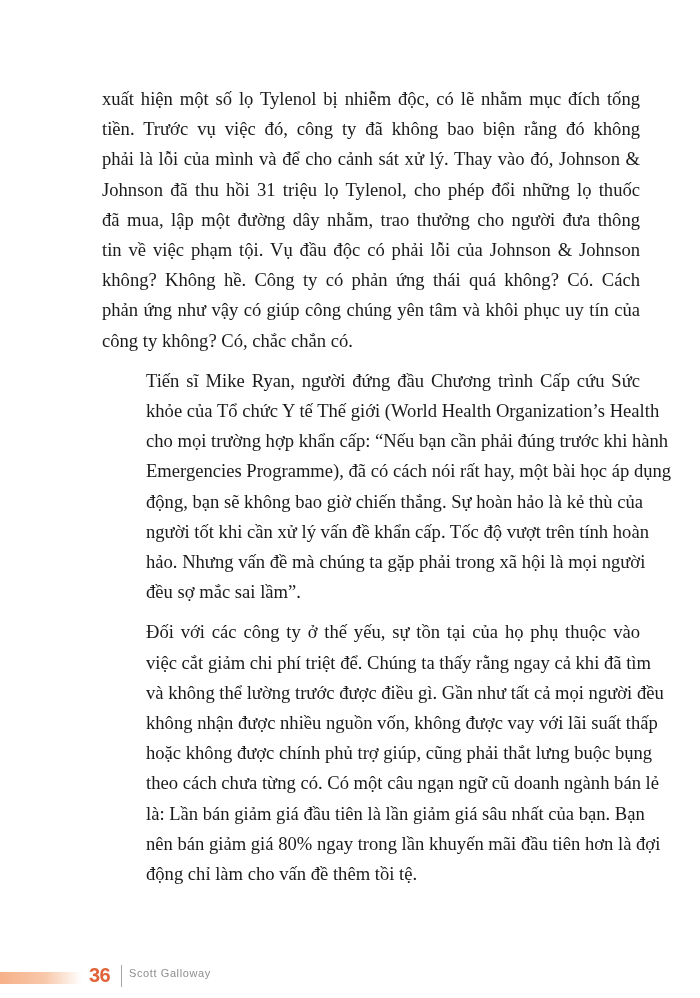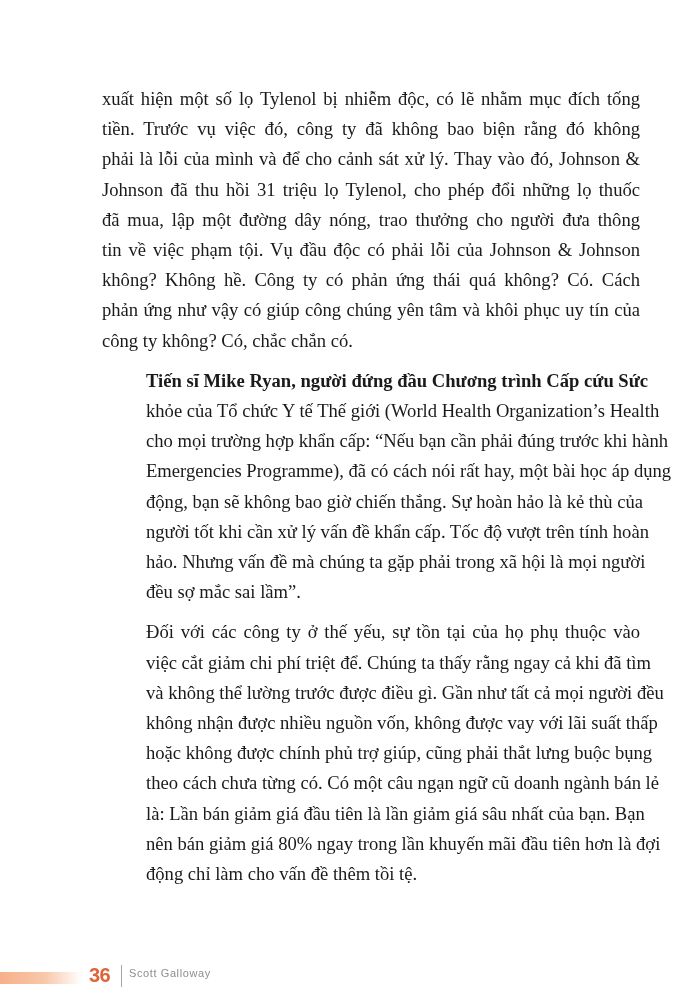--- a/index.html
+++ b/index.html
@@ -88,28 +88,28 @@
 </head>
 <body>
 
 <div class="page">
   <div class="body-text">
     <p class="para">
         <span class="line">xuất hiện một số lọ Tylenol bị nhiễm độc, có lẽ nhằm mục đích tống</span>
         <span class="line">tiền. Trước vụ việc đó, công ty đã không bao biện rằng đó không</span>
         <span class="line">phải là lỗi của mình và để cho cảnh sát xử lý. Thay vào đó, Johnson &amp;</span>
         <span class="line">Johnson đã thu hồi 31 triệu lọ Tylenol, cho phép đổi những lọ thuốc</span>
-        <span class="line">đã mua, lập một đường dây nóng, trao thưởng cho người đưa thông</span>
+        <span class="line">đã mua, lập một đường dây nhằm, trao thưởng cho người đưa thông</span>
         <span class="line">tin về việc phạm tội. Vụ đầu độc có phải lỗi của Johnson &amp; Johnson</span>
         <span class="line">không? Không hề. Công ty có phản ứng thái quá không? Có. Cách</span>
         <span class="line">phản ứng như vậy có giúp công chúng yên tâm và khôi phục uy tín của</span>
         <span class="line last">công ty không? Có, chắc chắn có.</span>
       </p>
     <p class="para indent">
-        <span class="line" style="padding-left: 0px; font-weight: bold;">Tiến sĩ Mike Ryan, người đứng đầu Chương trình Cấp cứu Sức</span>
+        <span class="line" style="padding-left: 0px;">Tiến sĩ Mike Ryan, người đứng đầu Chương trình Cấp cứu Sức</span>
         <span class="line">khỏe của Tổ chức Y tế Thế giới (World Health Organization’s Health</span>
         <span class="line">cho mọi trường hợp khẩn cấp: “Nếu bạn cần phải đúng trước khi hành</span>
         <span class="line">Emergencies Programme), đã có cách nói rất hay, một bài học áp dụng</span>
         <span class="line">động, bạn sẽ không bao giờ chiến thắng. Sự hoàn hảo là kẻ thù của</span>
         <span class="line">người tốt khi cần xử lý vấn đề khẩn cấp. Tốc độ vượt trên tính hoàn</span>
         <span class="line">hảo. Nhưng vấn đề mà chúng ta gặp phải trong xã hội là mọi người</span>
         <span class="line last">đều sợ mắc sai lầm”.</span>
       </p>
     <p class="para indent">
         <span class="line" style="padding-left: 0px;">Đối với các công ty ở thế yếu, sự tồn tại của họ phụ thuộc vào</span>

